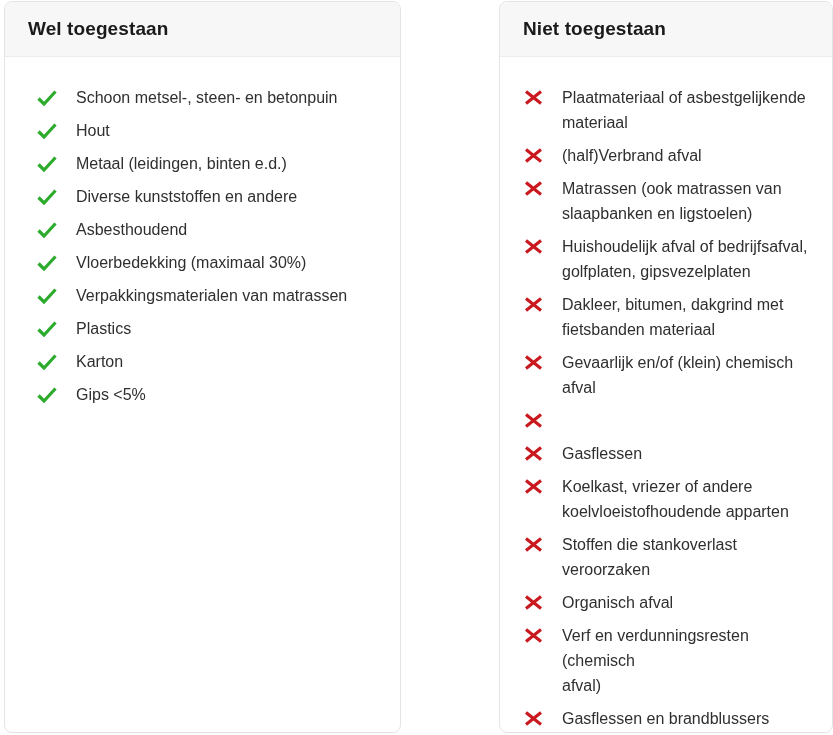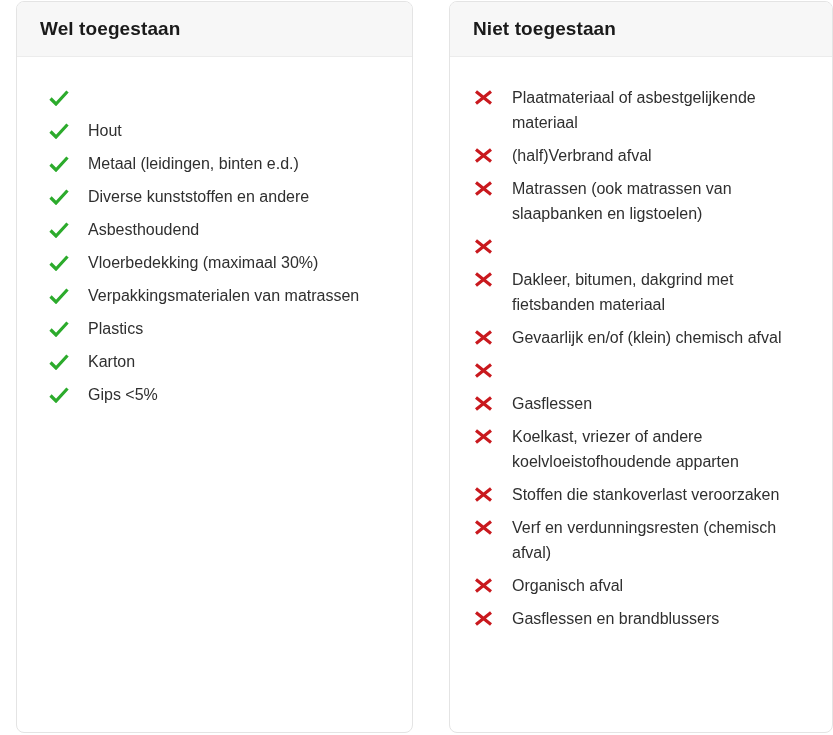--- a/index.html
+++ b/index.html
@@ -2,29 +2,29 @@
 <html><head>
 <meta charset="utf-8">
 <style>
   html,body{margin:0;padding:0;}
   body{
     width:833px;height:735px;background:#ffffff;
     font-family:"Liberation Sans","DejaVu Sans",sans-serif;
     overflow:hidden;
   }
   .wrap{
-    display:flex;gap:36px;box-sizing:border-box;
-    height:735px;padding:1px 0 2px 16px;
+    display:flex;gap:56px;box-sizing:border-box;
+    height:735px;padding:1px 0 2px 4px;
   }
   .card{
     box-sizing:border-box;border:1px solid #e4e4e4;border-radius:8px;
     background:#ffffff;overflow:hidden;display:flex;flex-direction:column;
   }
   .card.left{width:397px;}
-  .card.right{flex:1;}
+  .card.right{flex:1;margin-left:42px;}
   .card-header{
     height:55px;flex:0 0 55px;background:#f7f7f7;
     border-bottom:1px solid #ececec;display:flex;align-items:center;
     padding:0 23px;box-sizing:border-box;
   }
   .card-title{
     font-size:19px;font-weight:700;color:#1a1a1a;letter-spacing:.1px;
   }
   ul.items{
     list-style:none;margin:0;padding:28px 18px 20px 32px;
@@ -51,20 +51,21 @@
     <header class="card-header">
       <span class="card-title">Wel toegestaan</span>
     </header>
     <ul class="items">
         <li class="item">
           <span class="icon">
             <svg width="20" height="16" viewBox="0 0 20 16">
               <path d="M1.5 8.5 L7 14 L18.5 1.5" fill="none" stroke="#2cab2c" stroke-width="3.2" stroke-linejoin="miter"></path>
             </svg>
           </span>
+          <span class="label">Schoon metsel-, steen- en betonpuin</span>
         </li>
         <li class="item">
           <span class="icon">
             <svg width="20" height="16" viewBox="0 0 20 16">
               <path d="M1.5 8.5 L7 14 L18.5 1.5" fill="none" stroke="#2cab2c" stroke-width="3.2" stroke-linejoin="miter"></path>
             </svg>
           </span>
           <span class="label">Hout</span>
         </li>
         <li class="item">
@@ -164,20 +165,22 @@
           </span>
           <span class="label">Matrassen (ook matrassen van
 slaapbanken en ligstoelen)</span>
         </li>
         <li class="item">
           <span class="icon">
             <svg width="19" height="15" viewBox="0 0 19 15">
               <path d="M2 1.5 L17 13.5 M17 1.5 L2 13.5" fill="none" stroke="#c9191e" stroke-width="3.2"></path>
             </svg>
           </span>
+          <span class="label">Huishoudelijk afval of bedrijfsafval,
+golfplaten, gipsvezelplaten</span>
         </li>
         <li class="item">
           <span class="icon">
             <svg width="19" height="15" viewBox="0 0 19 15">
               <path d="M2 1.5 L17 13.5 M17 1.5 L2 13.5" fill="none" stroke="#c9191e" stroke-width="3.2"></path>
             </svg>
           </span>
           <span class="label">Dakleer, bitumen, dakgrind met
 fietsbanden materiaal</span>
         </li>
@@ -220,35 +223,35 @@
             </svg>
           </span>
           <span class="label">Stoffen die stankoverlast veroorzaken</span>
         </li>
         <li class="item">
           <span class="icon">
             <svg width="19" height="15" viewBox="0 0 19 15">
               <path d="M2 1.5 L17 13.5 M17 1.5 L2 13.5" fill="none" stroke="#c9191e" stroke-width="3.2"></path>
             </svg>
           </span>
+          <span class="label">Organisch afval</span>
+        </li>
+        <li class="item">
+          <span class="icon">
+            <svg width="19" height="15" viewBox="0 0 19 15">
+              <path d="M2 1.5 L17 13.5 M17 1.5 L2 13.5" fill="none" stroke="#c9191e" stroke-width="3.2"></path>
+            </svg>
+          </span>
           <span class="label">Verf en verdunningsresten (chemisch
 afval)</span>
         </li>
         <li class="item">
           <span class="icon">
             <svg width="19" height="15" viewBox="0 0 19 15">
               <path d="M2 1.5 L17 13.5 M17 1.5 L2 13.5" fill="none" stroke="#c9191e" stroke-width="3.2"></path>
             </svg>
           </span>
-          <span class="label">Organisch afval</span>
-        </li>
-        <li class="item">
-          <span class="icon">
-            <svg width="19" height="15" viewBox="0 0 19 15">
-              <path d="M2 1.5 L17 13.5 M17 1.5 L2 13.5" fill="none" stroke="#c9191e" stroke-width="3.2"></path>
-            </svg>
-          </span>
           <span class="label">Gasflessen en brandblussers</span>
         </li>
       </ul>
   </section>
 
 </div>
 
 </body></html>

